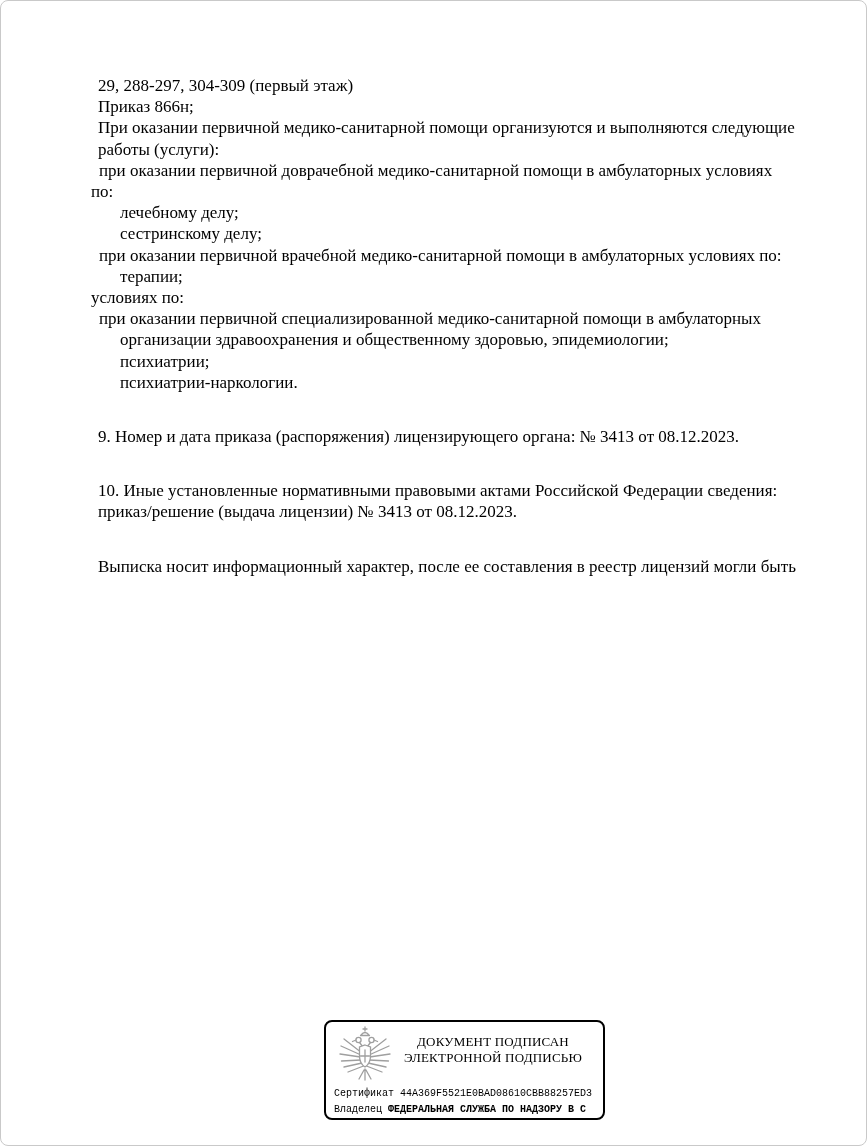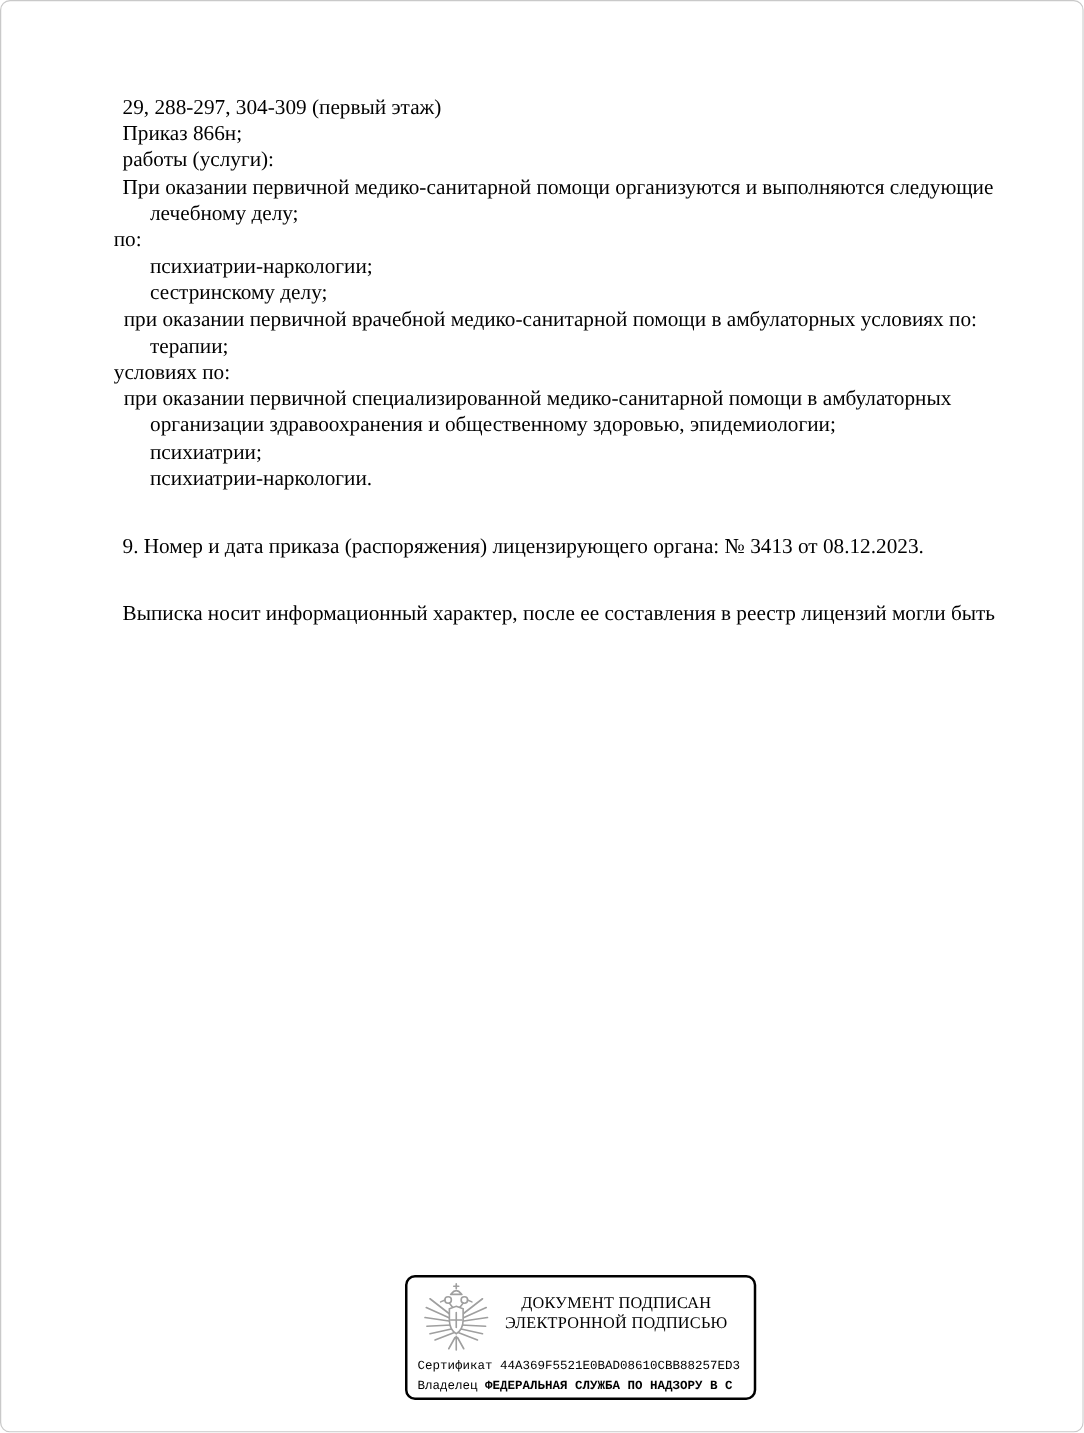--- a/index.html
+++ b/index.html
@@ -47,39 +47,43 @@
 </style>
 </head>
 <body>
 
 <div class="page-border"></div>
 
 <div class="doc-text">
   <div class="block">
     <div class="line ind-first">29, 288-297, 304-309 (первый этаж)</div>
     <div class="line ind-first">Приказ 866н;</div>
+    <div class="line ind-first">При оказании первичной медико-санитарной помощи организуются и выполняются следующие</div>
     <div class="line ind-first">работы (услуги):</div>
-    <div class="line ind-first">При оказании первичной медико-санитарной помощи организуются и выполняются следующие</div>
+    <div class="line ind-item">при оказании первичной доврачебной медико-санитарной помощи в амбулаторных условиях</div>
+    <div class="line ind-cont">по:</div>
     <div class="line ind-sub">лечебному делу;</div>
-    <div class="line ind-cont">по:</div>
-    <div class="line ind-sub">психиатрии-наркологии;</div>
     <div class="line ind-sub">сестринскому делу;</div>
     <div class="line ind-item">при оказании первичной врачебной медико-санитарной помощи в амбулаторных условиях по:</div>
     <div class="line ind-sub">терапии;</div>
     <div class="line ind-cont">условиях по:</div>
     <div class="line ind-item">при оказании первичной специализированной медико-санитарной помощи в амбулаторных</div>
     <div class="line ind-sub">организации здравоохранения и общественному здоровью, эпидемиологии;</div>
     <div class="line ind-sub">психиатрии;</div>
     <div class="line ind-sub">психиатрии-наркологии.</div>
   </div>
 
   <div class="block">
     <div class="line ind-first">9. Номер и дата приказа (распоряжения) лицензирующего органа: № 3413 от 08.12.2023.</div>
   </div>
 
+  <div class="block">
+    <div class="line ind-first">10. Иные установленные нормативными правовыми актами Российской Федерации сведения:</div>
+    <div class="line ind-first">приказ/решение (выдача лицензии) № 3413 от 08.12.2023.</div>
+  </div>
 
   <div class="block">
     <div class="line ind-first">Выписка носит информационный характер, после ее составления в реестр лицензий могли быть</div>
   </div>
 </div>
 
 <div class="stamp">
   <svg class="stamp-emblem" width="56" height="58" viewBox="0 0 56 58" xmlns="http://www.w3.org/2000/svg">
     <g fill="none" stroke="#9f9f9f" stroke-width="1.3" stroke-linecap="round">
       <path d="M28 1 v4 M26 3 h4"></path>

